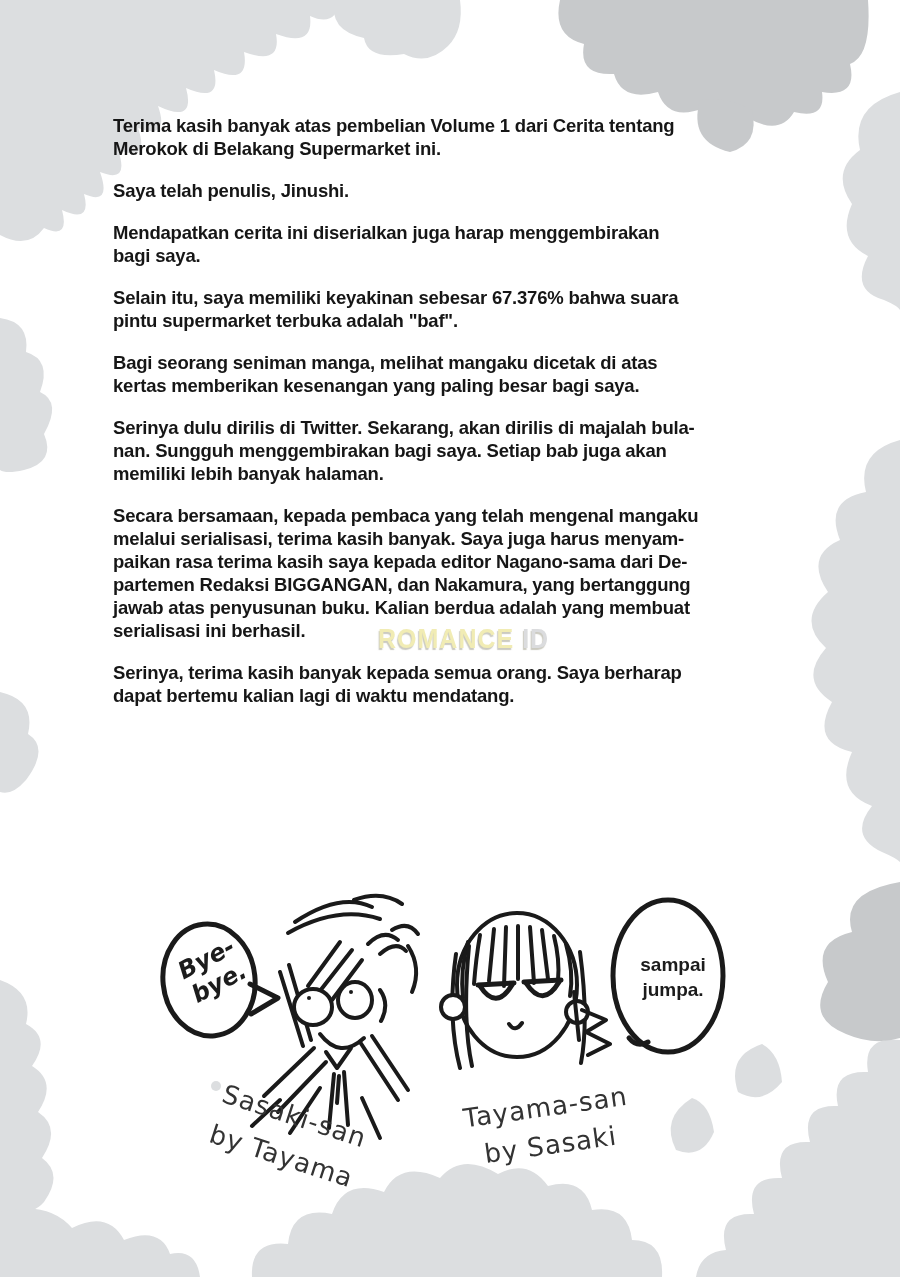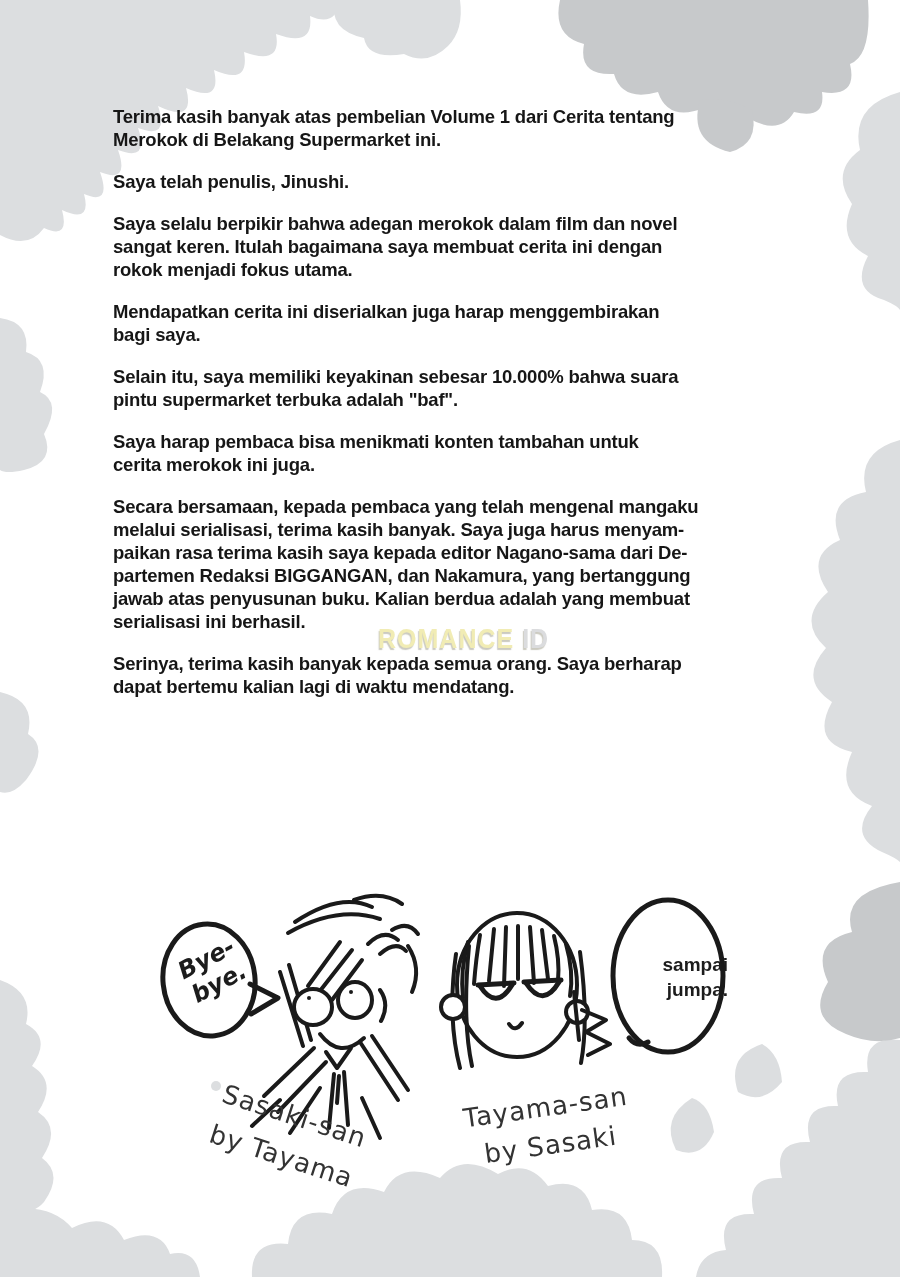--- a/index.html
+++ b/index.html
@@ -1,37 +1,37 @@
 <!DOCTYPE html>
 <html><head>
 <meta charset="utf-8">
 <style>
   html,body{margin:0;padding:0;background:#ffffff;}
   body{width:900px;height:1277px;position:relative;overflow:hidden;
        font-family:"Liberation Sans",sans-serif;}
   .blobs{position:absolute;left:0;top:0;z-index:0;}
-  .text-block{position:absolute;left:113px;top:105px;width:700px;z-index:1;
+  .text-block{position:absolute;left:113px;top:114px;width:700px;z-index:1;
       color:#161616;font-weight:700;font-size:18.5px;line-height:23px;
       letter-spacing:-0.2px;}
   .text-block p{margin:0 0 19px 0;white-space:pre-line;}
   .watermark{position:absolute;left:378px;top:624px;z-index:2;
       font-weight:800;font-size:25px;letter-spacing:1px;
       transform:scaleY(1.08);white-space:nowrap;
       text-shadow:-1px 2px 1px rgba(160,158,140,0.55);}
   .watermark .wm-main{color:#f1ecb4;}
   .watermark .wm-sub{color:#dbdcde;margin-left:8px;}
   .illustration{position:absolute;left:140px;top:888px;z-index:1;}
   .hand{position:absolute;z-index:2;white-space:pre-line;text-align:center;
       color:#1c1c1c;font-family:"DejaVu Sans",sans-serif;}
   .bubble-text-left{left:158px;top:944px;width:110px;
       font-weight:700;font-style:italic;font-size:24px;line-height:27px;
       transform:rotate(-28deg);}
   .bubble-text-right{left:618px;top:952px;width:110px;
       font-family:"Liberation Sans",sans-serif;font-weight:700;
-      font-size:19px;line-height:25px;text-align:right;}
+      font-size:19px;line-height:25px;}
   .caption-left{left:183px;top:1094px;width:210px;color:#333;
       font-size:26px;line-height:42px;letter-spacing:1px;
       transform:rotate(18deg);}
   .caption-right{left:438px;top:1088px;width:220px;color:#333;
       font-size:26px;line-height:38px;letter-spacing:1px;
       transform:rotate(-8deg);}
   .stroke{fill:none;stroke:#1a1a1a;stroke-width:4;
       stroke-linecap:round;stroke-linejoin:round;}
   .stroke-thick{fill:none;stroke:#1a1a1a;stroke-width:5;
       stroke-linecap:round;stroke-linejoin:round;}
@@ -87,29 +87,29 @@
 
     <path d="M900,882 Q840,892 852,932 Q810,942 828,982 Q806,1018 846,1034
              Q874,1046 900,1038 Z"></path>
   </g>
 </svg>
 
 <div class="text-block">
   <p>Terima kasih banyak atas pembelian Volume 1 dari Cerita tentang
 Merokok di Belakang Supermarket ini.</p>
   <p>Saya telah penulis, Jinushi.</p>
-  <p>Saya selalu berpikir bahwa adegan merokok dalam film dan novel
-sangat keren. Itulah bagaimana saya membuat cerita ini dengan
-rokok menjadi fokus utama.</p>
   <p>Mendapatkan cerita ini diserialkan juga harap menggembirakan
 bagi saya.</p>
-  <p>Selain itu, saya memiliki keyakinan sebesar 10.000% bahwa suara
+  <p>Selain itu, saya memiliki keyakinan sebesar 67.376% bahwa suara
 pintu supermarket terbuka adalah "baf".</p>
-  <p>Saya harap pembaca bisa menikmati konten tambahan untuk
-cerita merokok ini juga.</p>
+  <p>Bagi seorang seniman manga, melihat mangaku dicetak di atas
+kertas memberikan kesenangan yang paling besar bagi saya.</p>
+  <p>Serinya dulu dirilis di Twitter. Sekarang, akan dirilis di majalah bula-
+nan. Sungguh menggembirakan bagi saya. Setiap bab juga akan
+memiliki lebih banyak halaman.</p>
   <p>Secara bersamaan, kepada pembaca yang telah mengenal mangaku
 melalui serialisasi, terima kasih banyak. Saya juga harus menyam-
 paikan rasa terima kasih saya kepada editor Nagano-sama dari De-
 partemen Redaksi BIGGANGAN, dan Nakamura, yang bertanggung
 jawab atas penyusunan buku. Kalian berdua adalah yang membuat
 serialisasi ini berhasil.</p>
   <p>Serinya, terima kasih banyak kepada semua orang. Saya berharap
 dapat bertemu kalian lagi di waktu mendatang.</p>
 </div>
 

